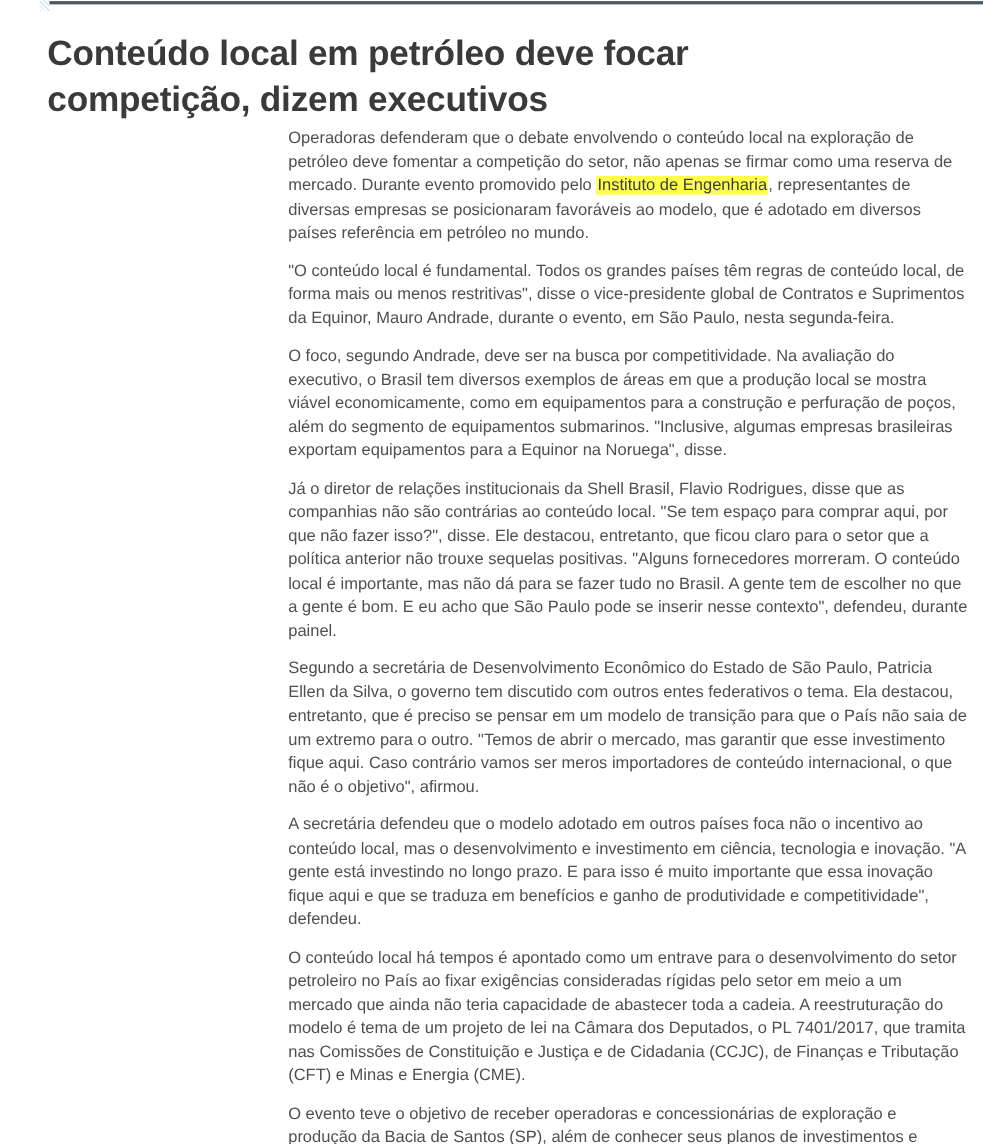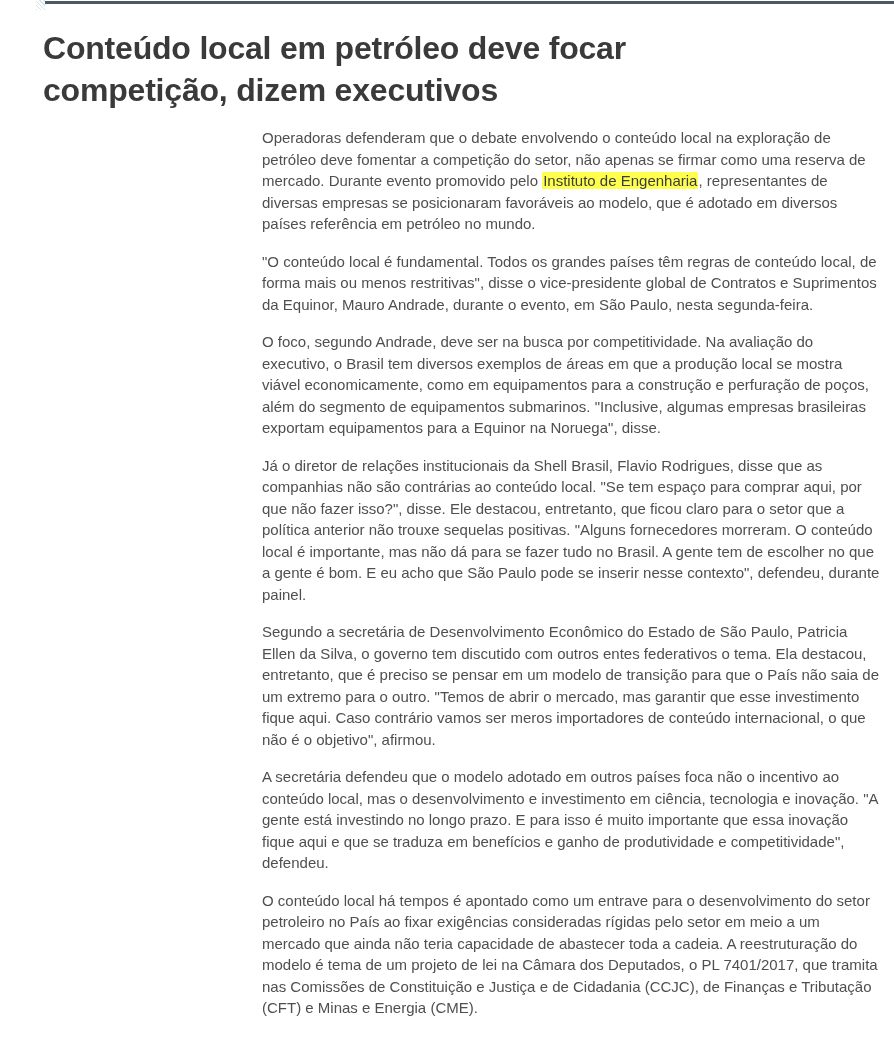--- a/index.html
+++ b/index.html
@@ -41,21 +41,21 @@
     font-size:15px;
     color:var(--meta-color,#8d8d8d);
   }
   .article-body {
     margin:4px 14px 0 262px;
   }
   .article-body p.para {
     font-size:15px;
     line-height:21.5px;
     color:var(--body-color,#4f4f4f);
-    margin:16px 0 13px 0;
+    margin:4px 0 13px 0;
   }
   .article-body mark.hl {
     background:var(--highlight,#ffff4d);
     color:#3c3c3c;
     padding:0 1px;
   }
 </style>
 </head>
 <body>
 

